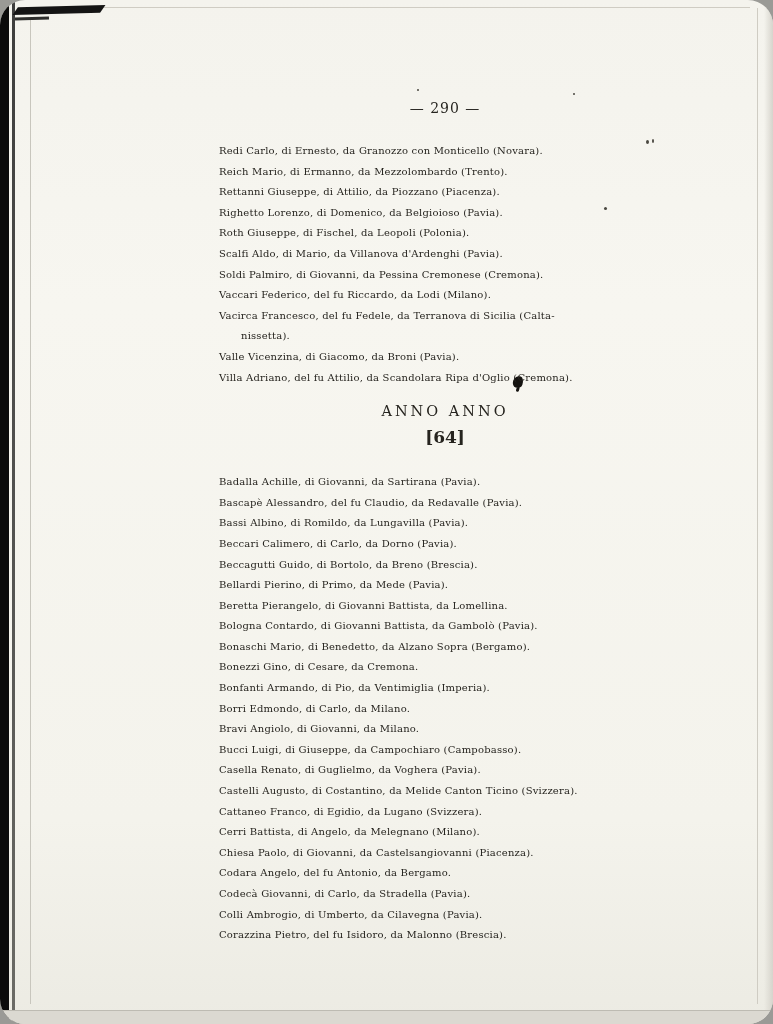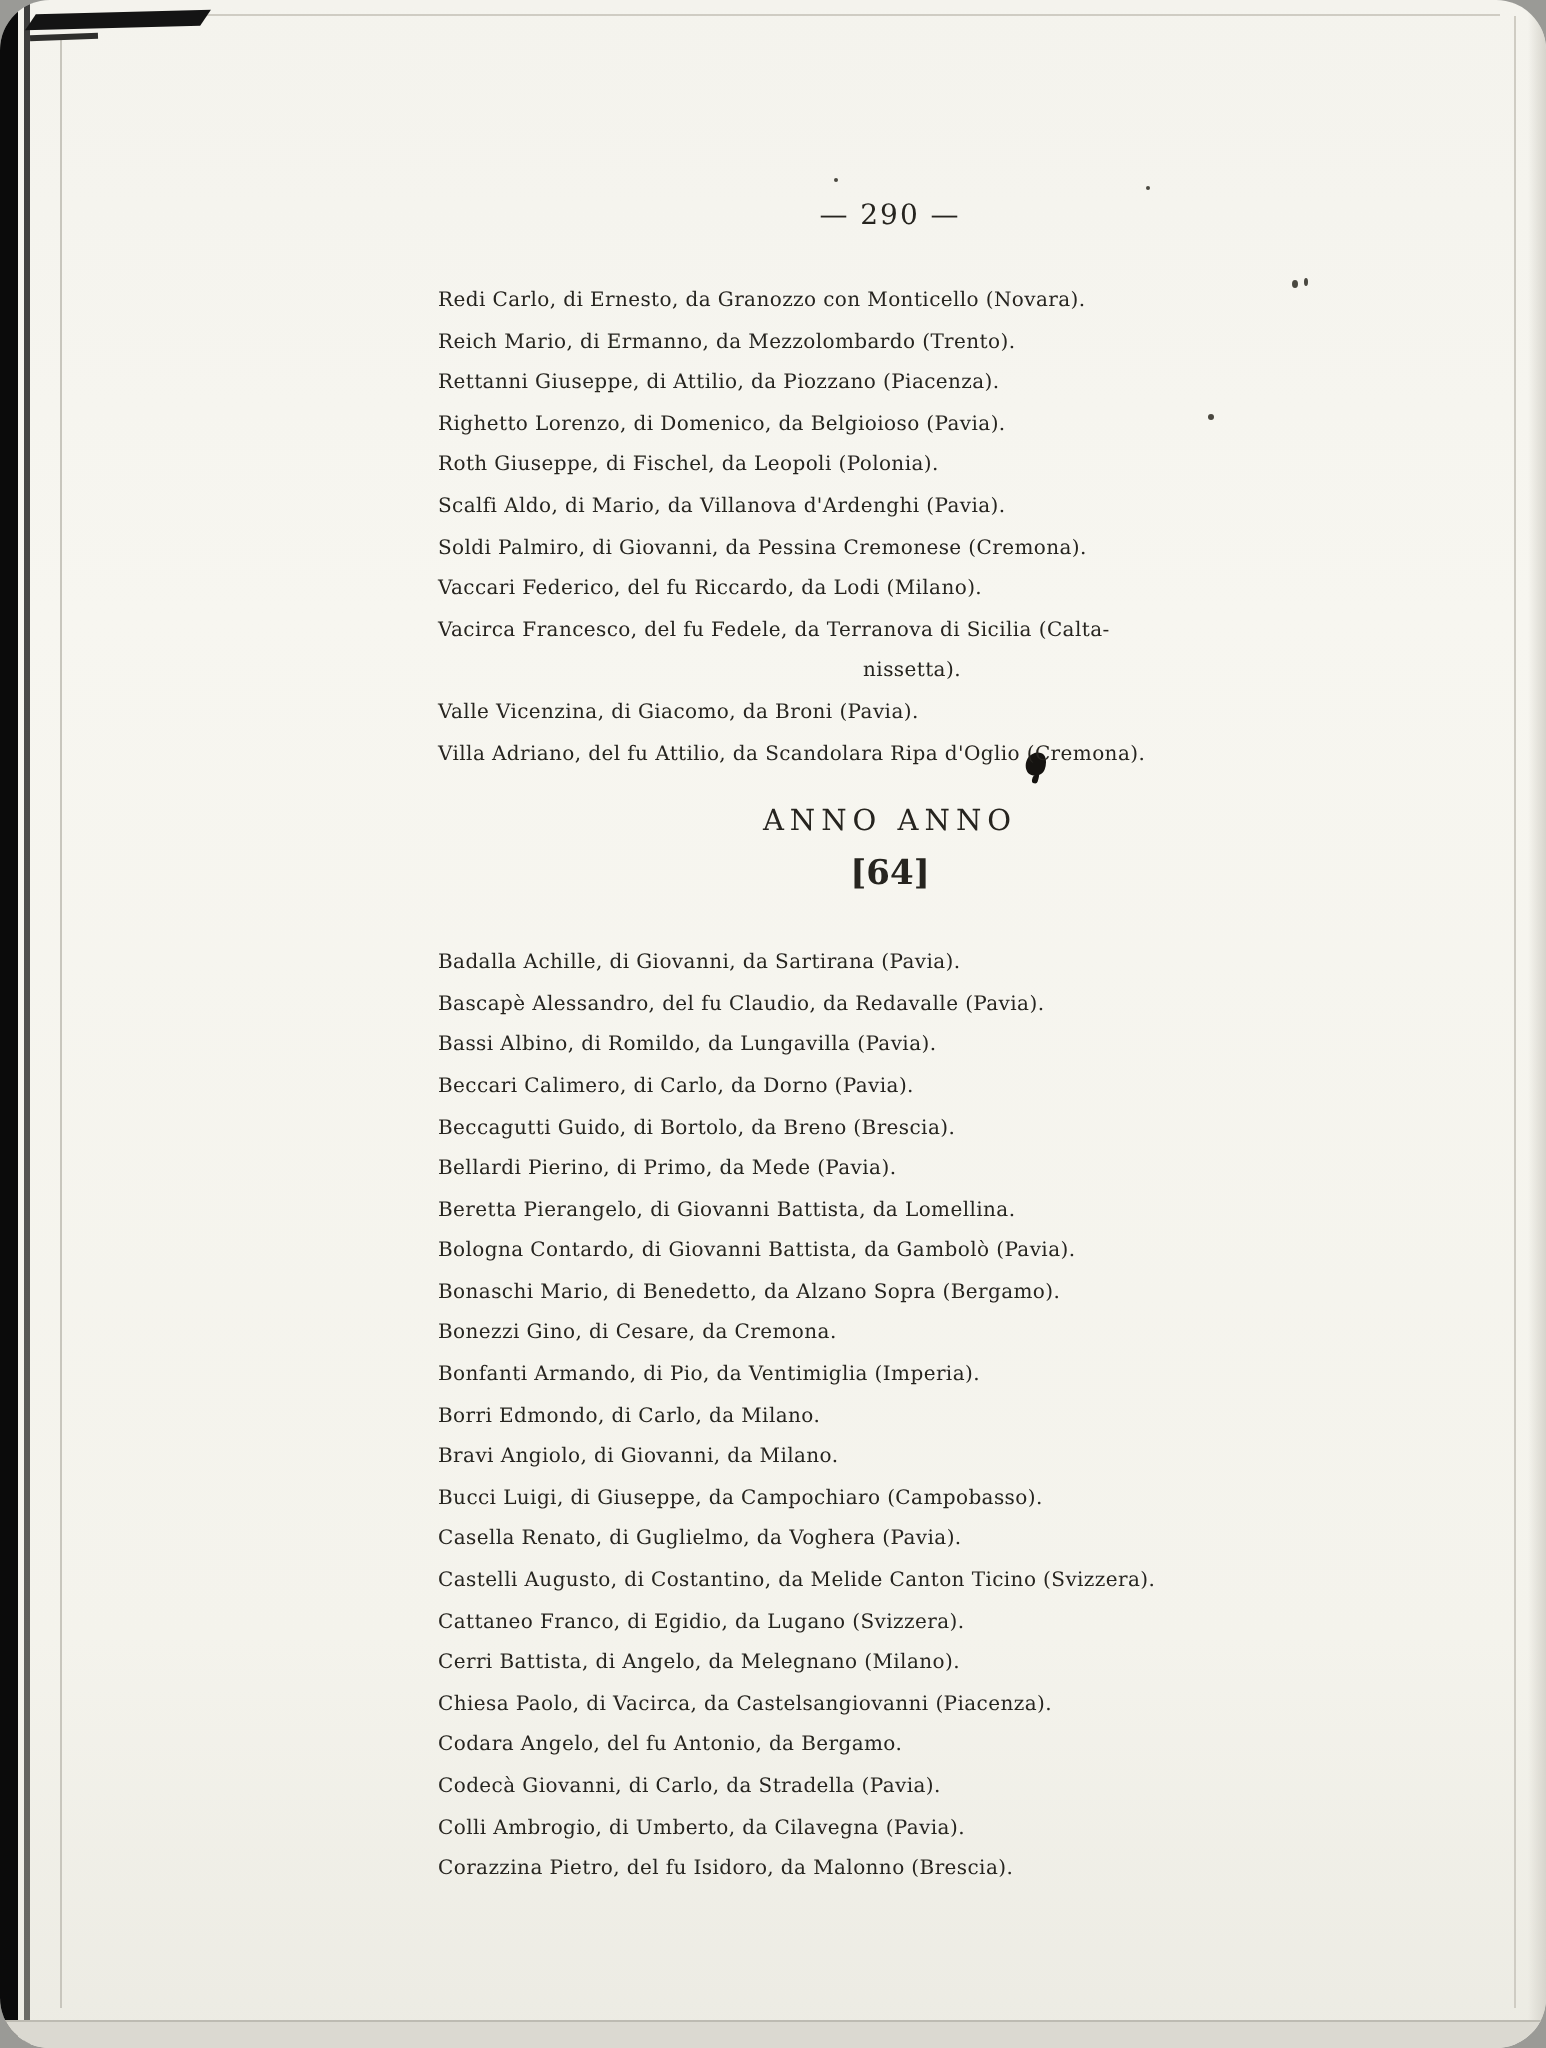--- a/index.html
+++ b/index.html
@@ -31,21 +31,21 @@
   .speck.s2 { left:652px; top:139px; width:2px; height:4px; }
   .speck.s3 { left:604px; top:207px; width:3px; height:3px; }
   .speck.s4 { left:417px; top:89px;  width:2px; height:2px; }
   .speck.s5 { left:573px; top:93px;  width:2px; height:2px; }
 
   
   .content   { position:absolute; left:219px; top:100px; width:452px; }
   .pagenum   { text-align:center; font-size:14px; letter-spacing:1px; }
   .entries   { margin-top:25px; }
   .entries p.entry { margin:0; font-size:10px; line-height:20.6px; white-space:nowrap; letter-spacing:.2px; }
-  .entries p.entry.cont { padding-left:22px;text-align:center; }
+  .entries p.entry.cont { padding-left:22px; }
   .section-head  { text-align:center; margin-top:15px; font-size:14.5px; letter-spacing:3px; }
   .section-count { text-align:center; margin-top:8px; font-size:17px; font-weight:bold; }
   .entries.bottom { }
 </style>
 </head>
 <body>
 
 <div class="page">
 
   <div class="edge-left-black"></div>
@@ -97,21 +97,21 @@
         <p class="entry">Bonaschi Mario, di Benedetto, da Alzano Sopra (Bergamo).</p>
         <p class="entry">Bonezzi Gino, di Cesare, da Cremona.</p>
         <p class="entry">Bonfanti Armando, di Pio, da Ventimiglia (Imperia).</p>
         <p class="entry">Borri Edmondo, di Carlo, da Milano.</p>
         <p class="entry">Bravi Angiolo, di Giovanni, da Milano.</p>
         <p class="entry">Bucci Luigi, di Giuseppe, da Campochiaro (Campobasso).</p>
         <p class="entry">Casella Renato, di Guglielmo, da Voghera (Pavia).</p>
         <p class="entry">Castelli Augusto, di Costantino, da Melide Canton Ticino (Svizzera).</p>
         <p class="entry">Cattaneo Franco, di Egidio, da Lugano (Svizzera).</p>
         <p class="entry">Cerri Battista, di Angelo, da Melegnano (Milano).</p>
-        <p class="entry">Chiesa Paolo, di Vacirca, da Castelsangiovanni (Piacenza).</p>
+        <p class="entry">Chiesa Paolo, di Giovanni, da Castelsangiovanni (Piacenza).</p>
         <p class="entry">Codara Angelo, del fu Antonio, da Bergamo.</p>
         <p class="entry">Codecà Giovanni, di Carlo, da Stradella (Pavia).</p>
         <p class="entry">Colli Ambrogio, di Umberto, da Cilavegna (Pavia).</p>
         <p class="entry">Corazzina Pietro, del fu Isidoro, da Malonno (Brescia).</p>
       </div>
   </div>
 
 </div>
 
 </body></html>

